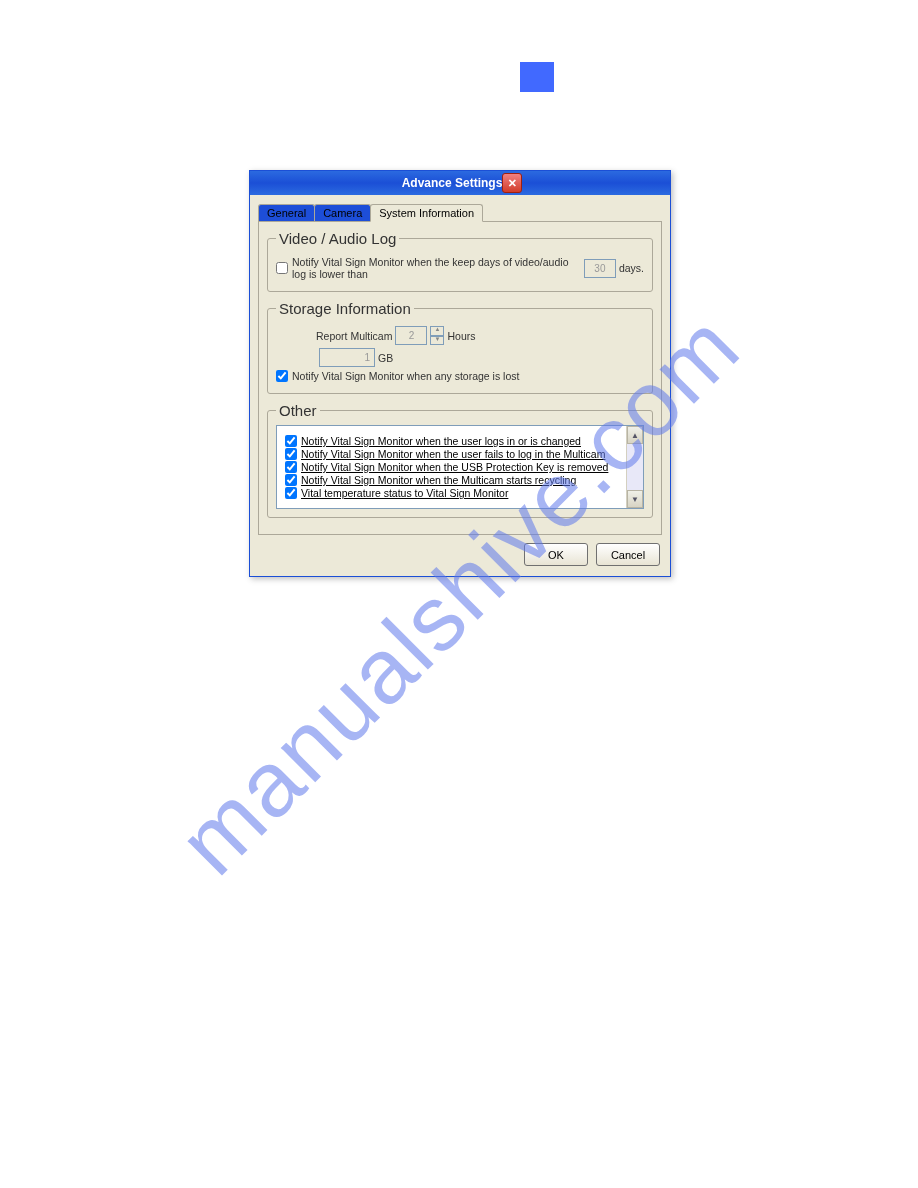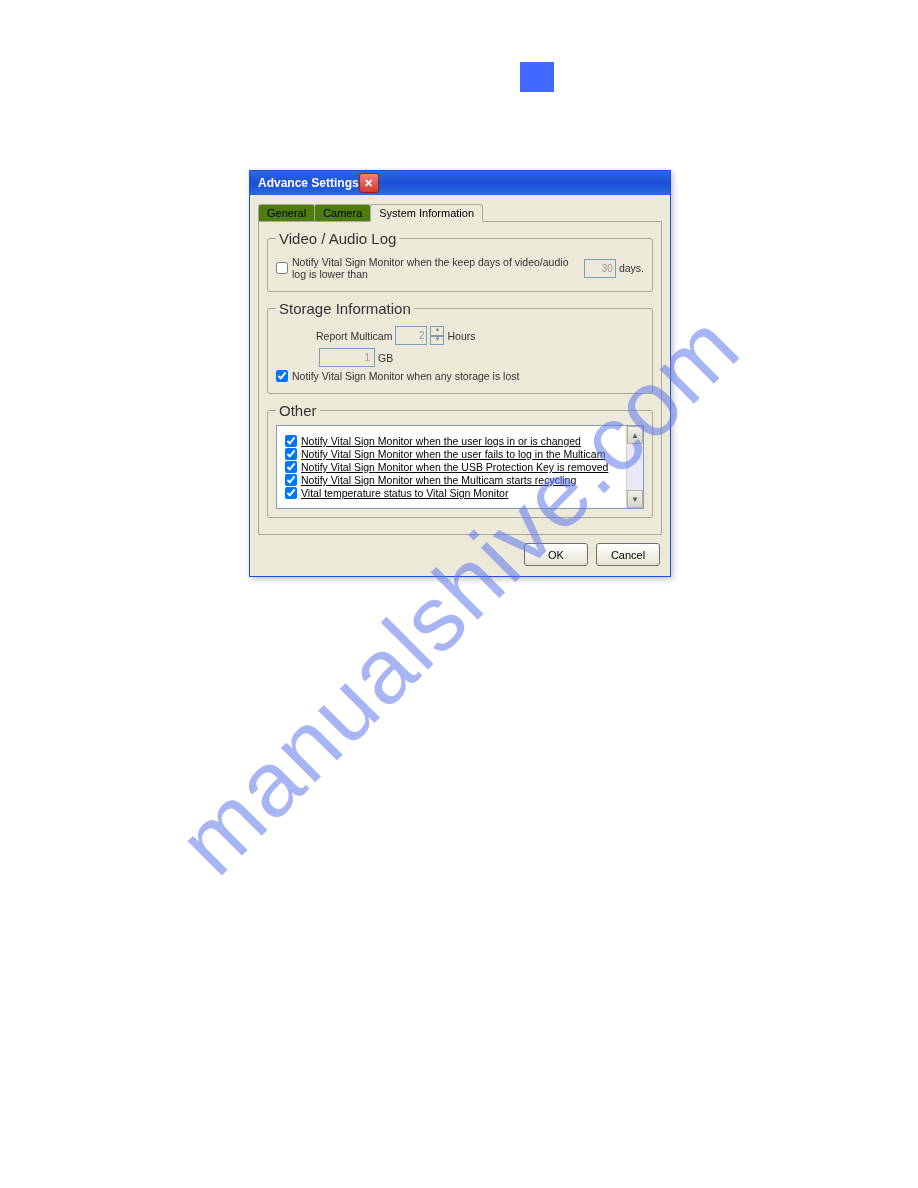--- a/index.html
+++ b/index.html
@@ -44,21 +44,21 @@
     box-shadow: 2px 2px 6px rgba(0,0,0,0.25);
   }
   .titlebar {
     height: 24px;
     background: linear-gradient(to bottom, #2b6ae0 0%, #1b4fd6 50%, #2b6ae0 100%);
     color: #fff;
     font-weight: bold;
     font-size: 12px;
     display: flex;
     align-items: center;
-    justify-content: flex-start;
+    justify-content: center;
     padding: 0 4px 0 8px;
   }
   .close-btn {
     width: 18px;
     height: 18px;
     background: linear-gradient(to bottom, #f08080, #d23c2a);
     border: 1px solid #a02010;
     border-radius: 3px;
     color: #fff;
     font-weight: bold;
@@ -78,21 +78,21 @@
     border-bottom: 1px solid #aca899;
     height: 20px;
   }
   .tab {
     padding: 2px 8px;
     font-size: 11px;
     border: 1px solid #aca899;
     border-bottom: none;
     border-top-left-radius: 3px;
     border-top-right-radius: 3px;
-    background: #4d7c0f;
+    background: #1d4ed8;
     margin-right: -1px;
     position: relative;
     cursor: pointer;
   }
   .tab.active {
     background: #ece9d8;
     border-bottom: 1px solid #ece9d8;
     margin-bottom: -1px;
     z-index: 2;
   }
@@ -128,21 +128,21 @@
   }
   input[type=checkbox] {
     margin: 0 4px 0 0;
     width: 12px;
     height: 12px;
   }
   .num-box, .spin-box {
     width: 26px;
     height: 15px;
     font-size: 10px;
-    text-align: right;
+    text-align: center;
     border: 1px solid #7f9db9;
     background: #f4f4ee;
     margin: 0 3px;
     color: #888;
   }
   .num-box.readonly, .spin-box.readonly {
     background: #ece9d8;
     color: #999;
   }
   .num-box.wide {

